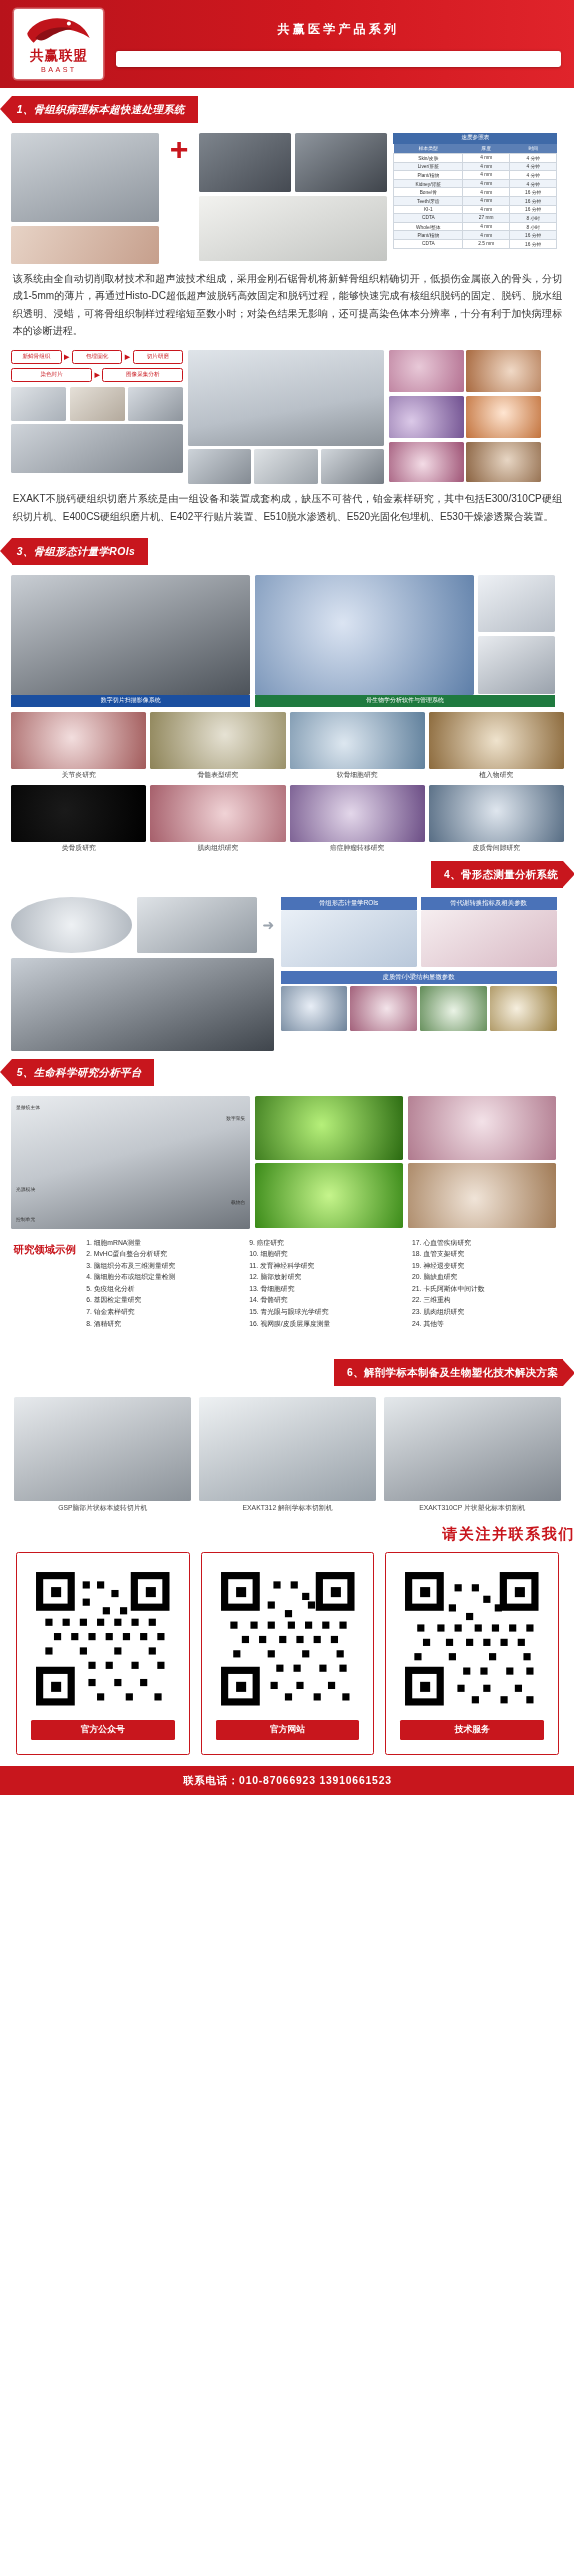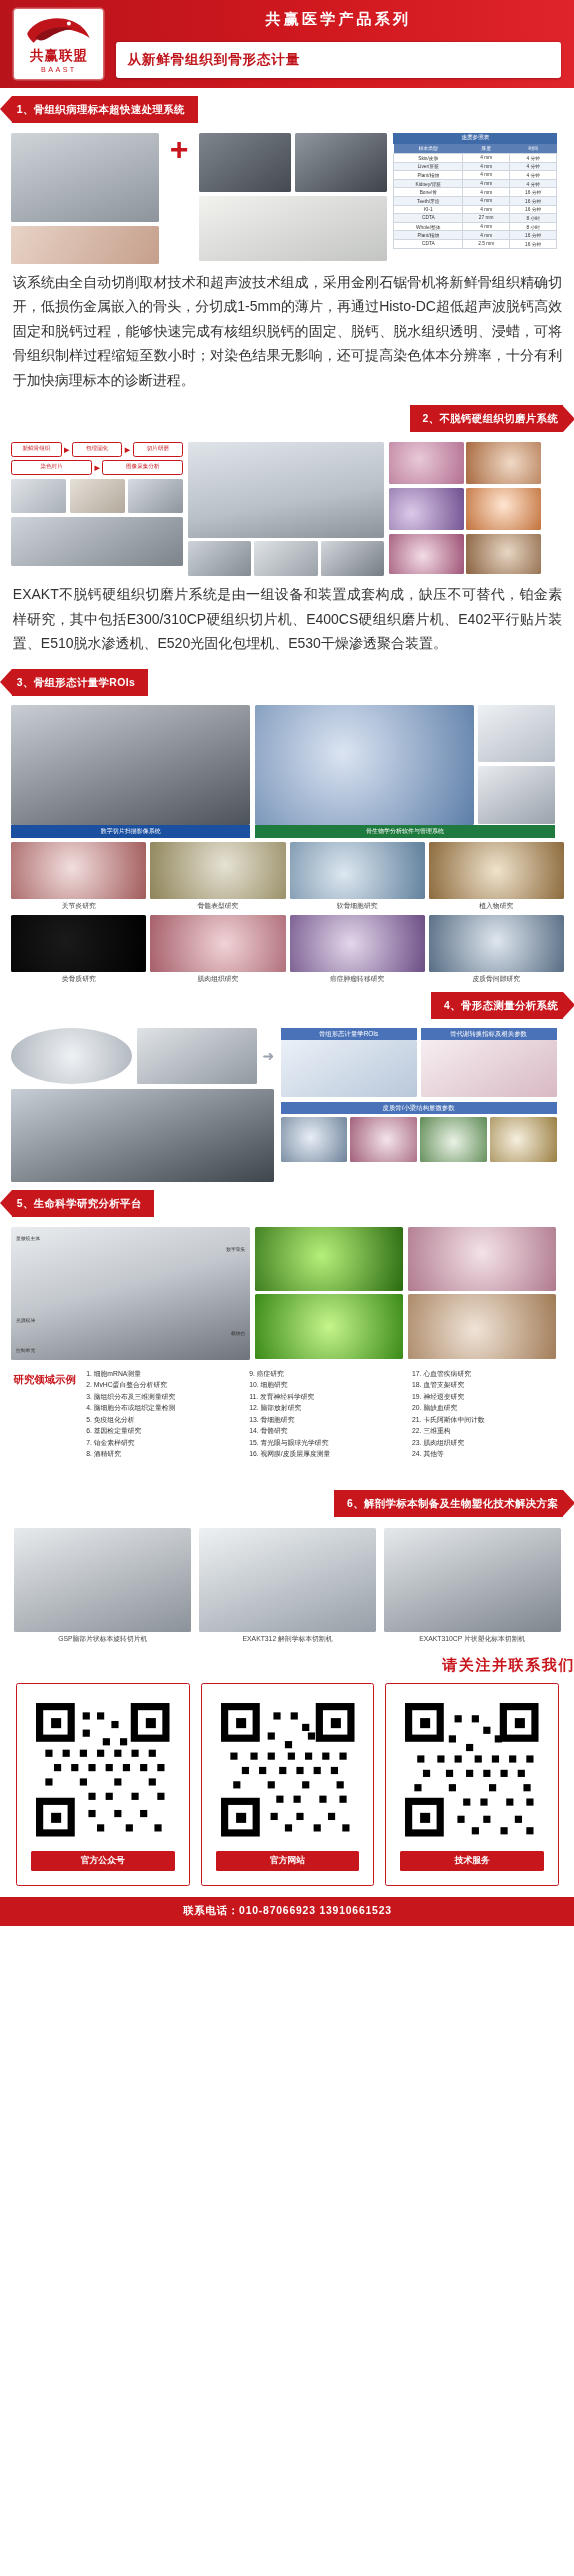--- a/index.html
+++ b/index.html
@@ -25,55 +25,55 @@
     align-items:center; justify-content:center; flex:0 0 auto;
     box-shadow:0 0 0 1.6px rgba(255,255,255,.35);
   }
   .logo-mark { width:69px; height:32px; position:relative; }
   .logo-mark svg { width:69px; height:32px; display:block; }
   .logo-cn { font-size:13.6px; font-weight:bold; color:#c0141b; letter-spacing:0.8px; margin-top:1.6px;}
   .logo-en { font-size:7.2px; color:#c0141b; letter-spacing:2.4px; }
 
   .header-text { margin-left:12.8px; flex:1; }
   .header-top {
-    font-size:15px; font-weight:bold; color:#ffffff; letter-spacing:3.2px;
+    font-size:12px; font-weight:bold; color:#ffffff; letter-spacing:3.2px;
     text-align:center; margin-bottom:13px;
   }
   .header-band {
     background:#ffffff; border-radius:2.4px; padding:8px 11.2px;
     box-shadow:0 0.8px 2.4px rgba(0,0,0,.25);
   }
   .header-band div {
     color:#c0141b; font-size:13.6px; font-weight:bold; line-height:1.5; letter-spacing:0.8px;
   }
 
   
   .sect-bar { position:relative; height:27px; margin:8px 0 4.8px 0; }
   .sect-left {
-    display:flex; align-items:flex-start; height:27px;
+    display:flex; align-items:flex-start; height:27px;font-style:italic;
   }
   .sect-right {
     display:flex; align-items:center; justify-content:flex-end; height:27px;
   }
   .tri-l {
     width:0;height:0;border-top:13.6px solid transparent;border-bottom:13.6px solid transparent;
     border-right:12.8px solid #c8161d;
   }
   .tri-r {
     width:0;height:0;border-top:13.6px solid transparent;border-bottom:13.6px solid transparent;
     border-left:12.8px solid #c8161d;
   }
   .sect-txt {
     background:#c8161d; color:#fff; font-size:10.4px; font-weight:bold;
     height:27px; line-height:27px; padding:0 12.8px 0 4.8px; letter-spacing:0.4px;
     white-space:nowrap;
   }
   .sect-txt.right { padding:0 4.8px 0 12.8px; }
   .para {
-    font-size:14px; line-height:1.75; color:#333; text-align:justify;
+    font-size:10px; line-height:1.75; color:#333; text-align:justify;
     padding:6.4px 12.8px 4.8px 12.8px;
   }
 
   
   .ph { background:#d9dde2; position:relative; overflow:hidden; border-radius:1.6px; }
   .ph.mid { background:#9aa2ab; }
   .ph.lab { background:#c7ccd2; }
   .cap { font-size:6.8px; color:#444; text-align:center; margin-top:2.4px; line-height:1.3; }
 
   
@@ -152,21 +152,20 @@
           <path d="M14 30 C24 18, 44 14, 60 18 C50 20, 38 24, 30 30 C24 34, 18 34, 14 30 Z" fill="#8e0f15"></path>
           <circle cx="56" cy="12" r="2.5" fill="#fff"></circle>
         </svg>
       </div>
       <div class="logo-cn">共赢联盟</div>
       <div class="logo-en">BAAST</div>
     </div>
     <div class="header-text">
       <div class="header-top">共赢医学产品系列</div>
       <div class="header-band">
-        <div>从新鲜骨组织到骨形态计量</div>
       </div>
     </div>
   </div>
 
   <div class="sect-bar">
     <div class="sect-left">
       <div class="tri-l"></div>
       <div class="sect-txt">
         <span>1、</span><span>骨组织病理标本超快速处理系统</span>
       </div>
@@ -254,28 +253,20 @@
               <td>2.5 mm</td>
               <td>16 分钟</td>
             </tr>
         </tbody>
       </table>
     </div>
   </div>
 
   <div class="para">该系统由全自动切削取材技术和超声波技术组成，采用金刚石锯骨机将新鲜骨组织精确切开，低损伤金属嵌入的骨头，分切成1-5mm的薄片，再通过Histo-DC超低超声波脱钙高效固定和脱钙过程，能够快速完成有核组织脱钙的固定、脱钙、脱水组织透明、浸蜡，可将骨组织制样过程缩短至数小时；对染色结果无影响，还可提高染色体本分辨率，十分有利于加快病理标本的诊断进程。</div>
 
-  <div class="sect-bar">
-    <div class="sect-right">
-      <div class="sect-txt right">
-        <span>2、</span><span>不脱钙硬组织切磨片系统</span>
-      </div>
-      <div class="tri-r"></div>
-    </div>
-  </div>
 
   <div class="s2-grid">
     <div class="s2-col-a">
       <div class="flowrow">
         <div class="flowbox" style="flex:1">新鲜骨组织</div>
         <span class="arrow-r">▶</span>
         <div class="flowbox" style="flex:1">包埋固化</div>
         <span class="arrow-r">▶</span>
         <div class="flowbox" style="flex:1">切片研磨</div>
       </div>

